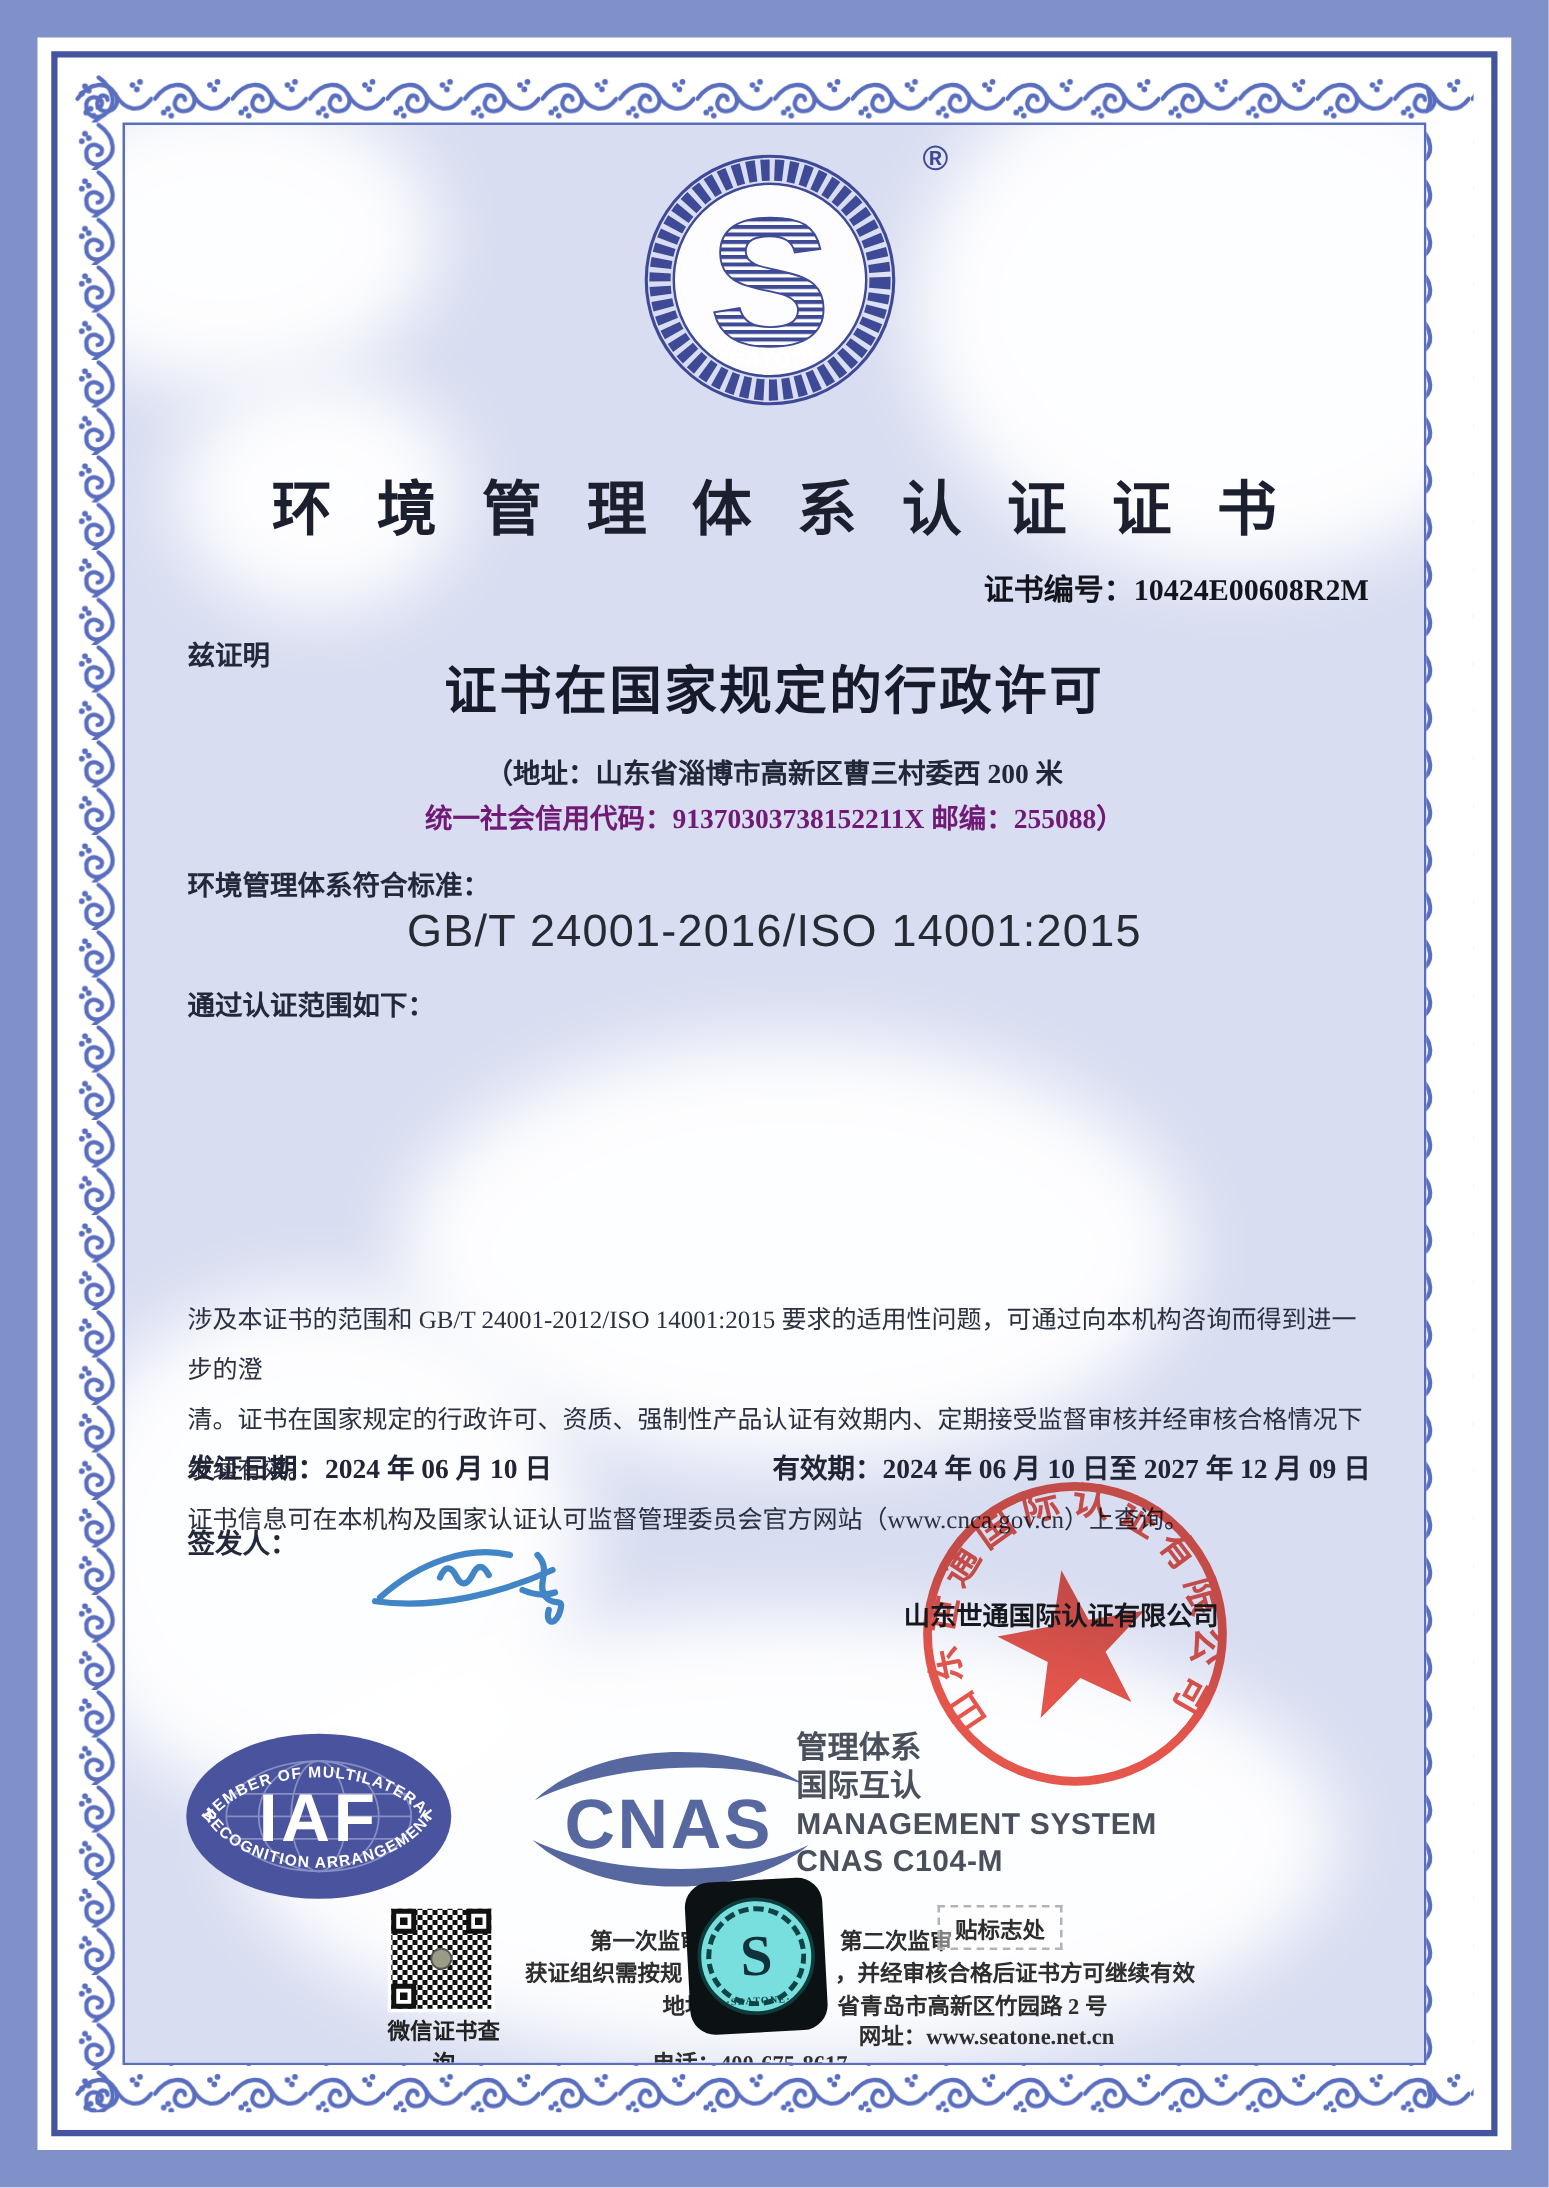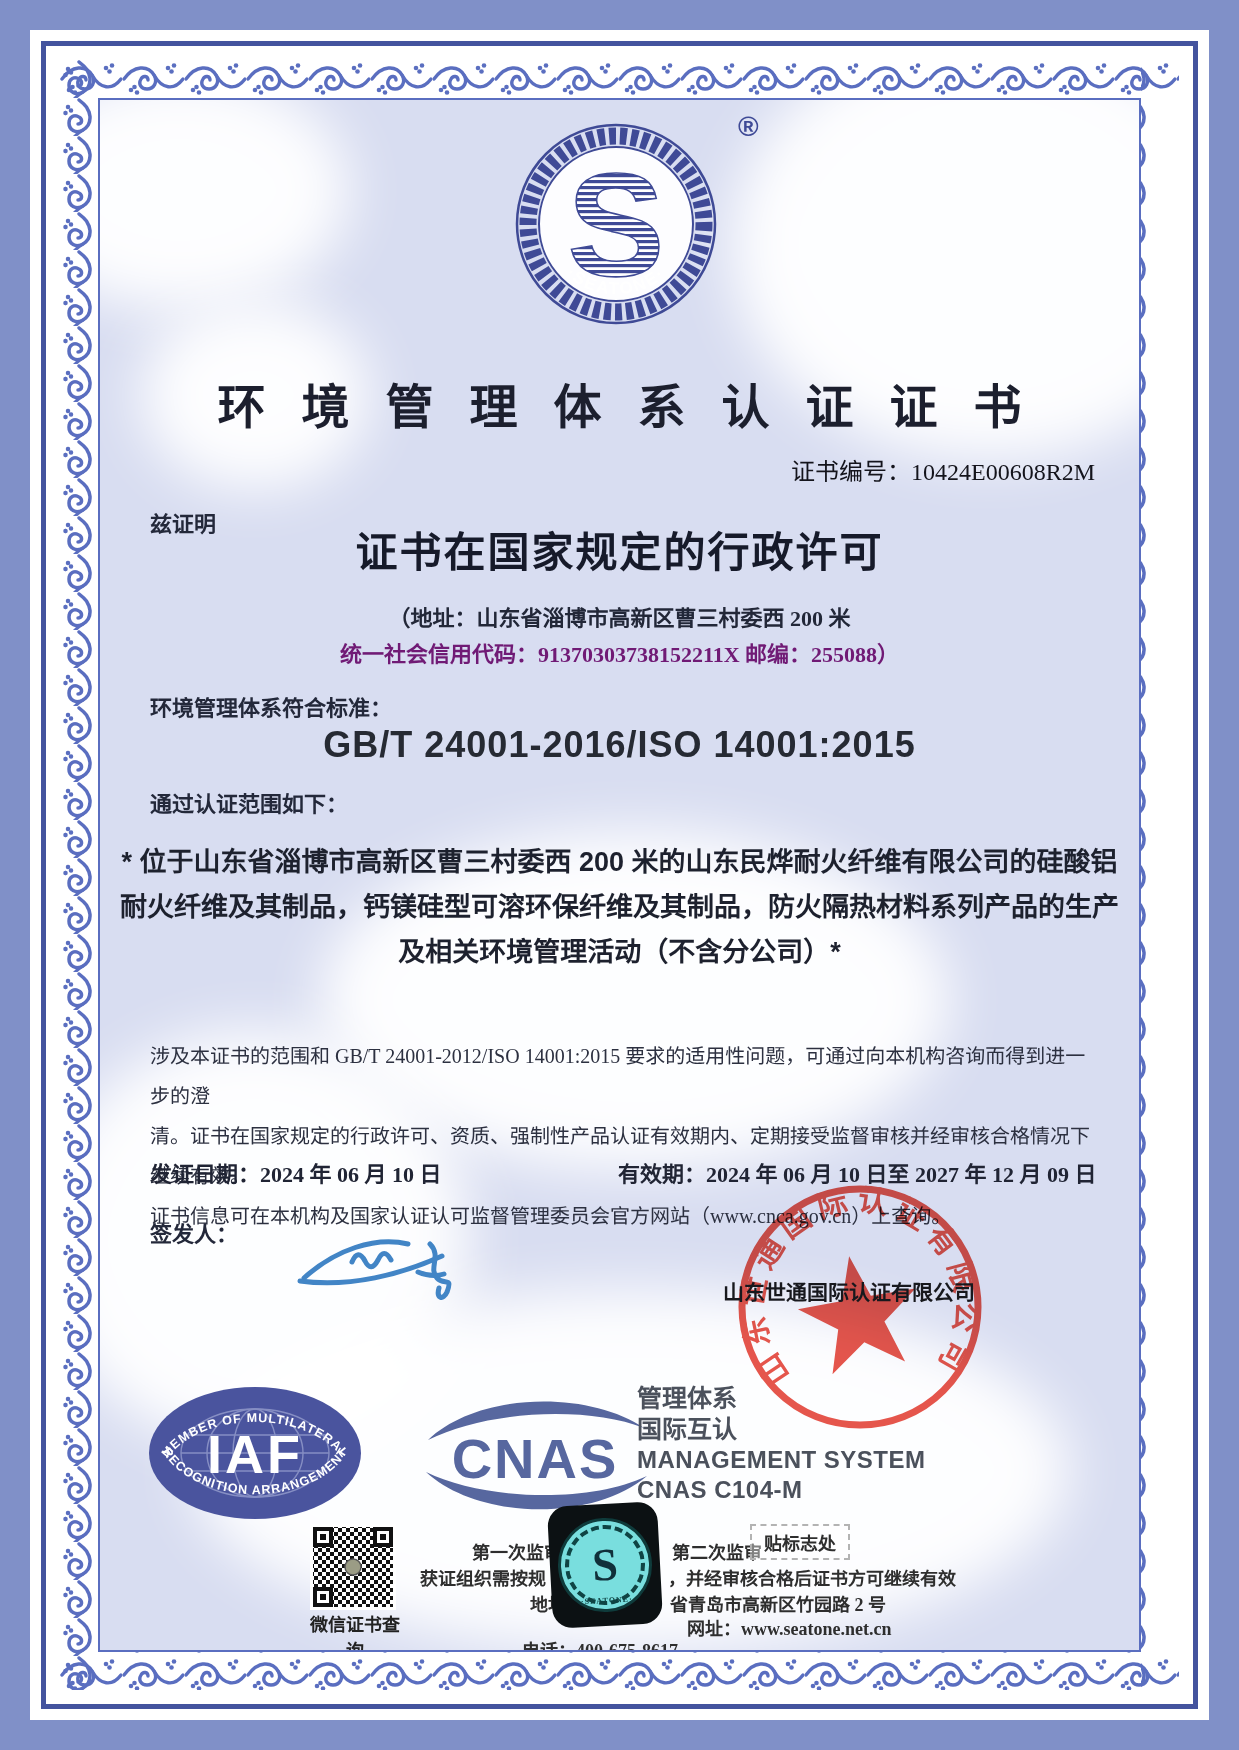--- a/index.html
+++ b/index.html
@@ -5,23 +5,23 @@
   html,body{margin:0;padding:0;}
   body{font-family:"Liberation Serif","DejaVu Serif",serif;}
   .page{position:relative;width:1239px;height:1750px;background:#8090c8;box-sizing:border-box;padding:30px;overflow:hidden;}
   .f1{width:100%;height:100%;background:#ffffff;box-sizing:border-box;padding:11px;}
   .f2{width:100%;height:100%;background:#ffffff;box-sizing:border-box;border:5px solid #44549e;padding:14px;}
   .f3{position:relative;width:100%;height:100%;box-sizing:border-box;}
   .border-svg{position:absolute;inset:0;}
   .content{position:absolute;inset:40px;background:#d8ddf1;overflow:hidden;}
   .blob{position:absolute;background:rgba(255,255,255,.95);border-radius:50%;filter:blur(28px);}
   .abs{position:absolute;}
-  .ctr{left:0;right:0;text-align:center;font-weight:bold;}
+  .ctr{left:0;right:0;text-align:center;}
   .title{top:268px;font-size:48px;font-weight:bold;color:#1c1f2e;letter-spacing:36px;text-indent:36px;}
-  .certno{top:352px;right:44px;font-size:24px;font-weight:normal;color:#14141c;}
+  .certno{top:352px;right:44px;font-size:24px;font-weight:bold;color:#14141c;}
   .lbl{font-size:22px;font-weight:600;color:#23283a;}
   .company{top:418px;font-size:42px;font-weight:bold;color:#161a2a;letter-spacing:2px;}
   .addr{top:500px;font-size:22px;font-weight:600;color:#222738;}
   .credit{top:536px;font-size:22px;font-weight:600;color:#701a75;}
   .standard{top:624px;font-size:36px;color:#262a33;font-family:"Liberation Sans","DejaVu Sans",sans-serif;letter-spacing:1px;}
   .scope{top:740px;font-size:27px;font-weight:bold;color:#1d212e;line-height:45px;font-family:"Liberation Sans","DejaVu Sans",sans-serif;}
   .notice{left:50px;top:936px;width:950px;font-size:20px;color:#2c3040;line-height:40px;}
   .dates{font-size:22px;font-weight:600;color:#202434;}
   .issuer{left:623px;top:1176px;font-size:21px;font-weight:bold;color:#17181d;z-index:5;font-family:"Liberation Sans","DejaVu Sans",sans-serif;}
   .accr{left:537px;top:1283px;z-index:2;color:#4b515c;font-family:"Liberation Sans","DejaVu Sans",sans-serif;}
@@ -113,25 +113,20 @@
 
       <div class="abs lbl" style="left:50px;top:406px;">兹证明</div>
       <div class="abs ctr company">证书在国家规定的行政许可</div>
       <div class="abs ctr addr">（地址：山东省淄博市高新区曹三村委西 200 米</div>
       <div class="abs ctr credit">统一社会信用代码：91370303738152211X 邮编：255088）</div>
 
       <div class="abs lbl" style="left:50px;top:590px;">环境管理体系符合标准：</div>
       <div class="abs ctr standard">GB/T 24001-2016/ISO 14001:2015</div>
 
       <div class="abs lbl" style="left:50px;top:686px;">通过认证范围如下：</div>
-      <div class="abs ctr scope">
-        <div>* 位于山东省淄博市高新区曹三村委西 200 米的山东民烨耐火纤维有限公司的硅酸铝</div>
-        <div>耐火纤维及其制品，钙镁硅型可溶环保纤维及其制品，防火隔热材料系列产品的生产</div>
-        <div>及相关环境管理活动（不含分公司）*</div>
-      </div>
 
       <div class="abs notice">
         <div>涉及本证书的范围和 GB/T 24001-2012/ISO 14001:2015 要求的适用性问题，可通过向本机构咨询而得到进一步的澄</div>
         <div>清。证书在国家规定的行政许可、资质、强制性产品认证有效期内、定期接受监督审核并经审核合格情况下继续有效。</div>
         <div>证书信息可在本机构及国家认证认可监督管理委员会官方网站（www.cnca.gov.cn）上查询。</div>
       </div>
 
       <div class="abs dates" style="left:50px;top:1056px;">发证日期：2024 年 06 月 10 日</div>
       <div class="abs dates" style="left:518px;top:1056px;">有效期：2024 年 06 月 10 日至 2027 年 12 月 09 日</div>
 

